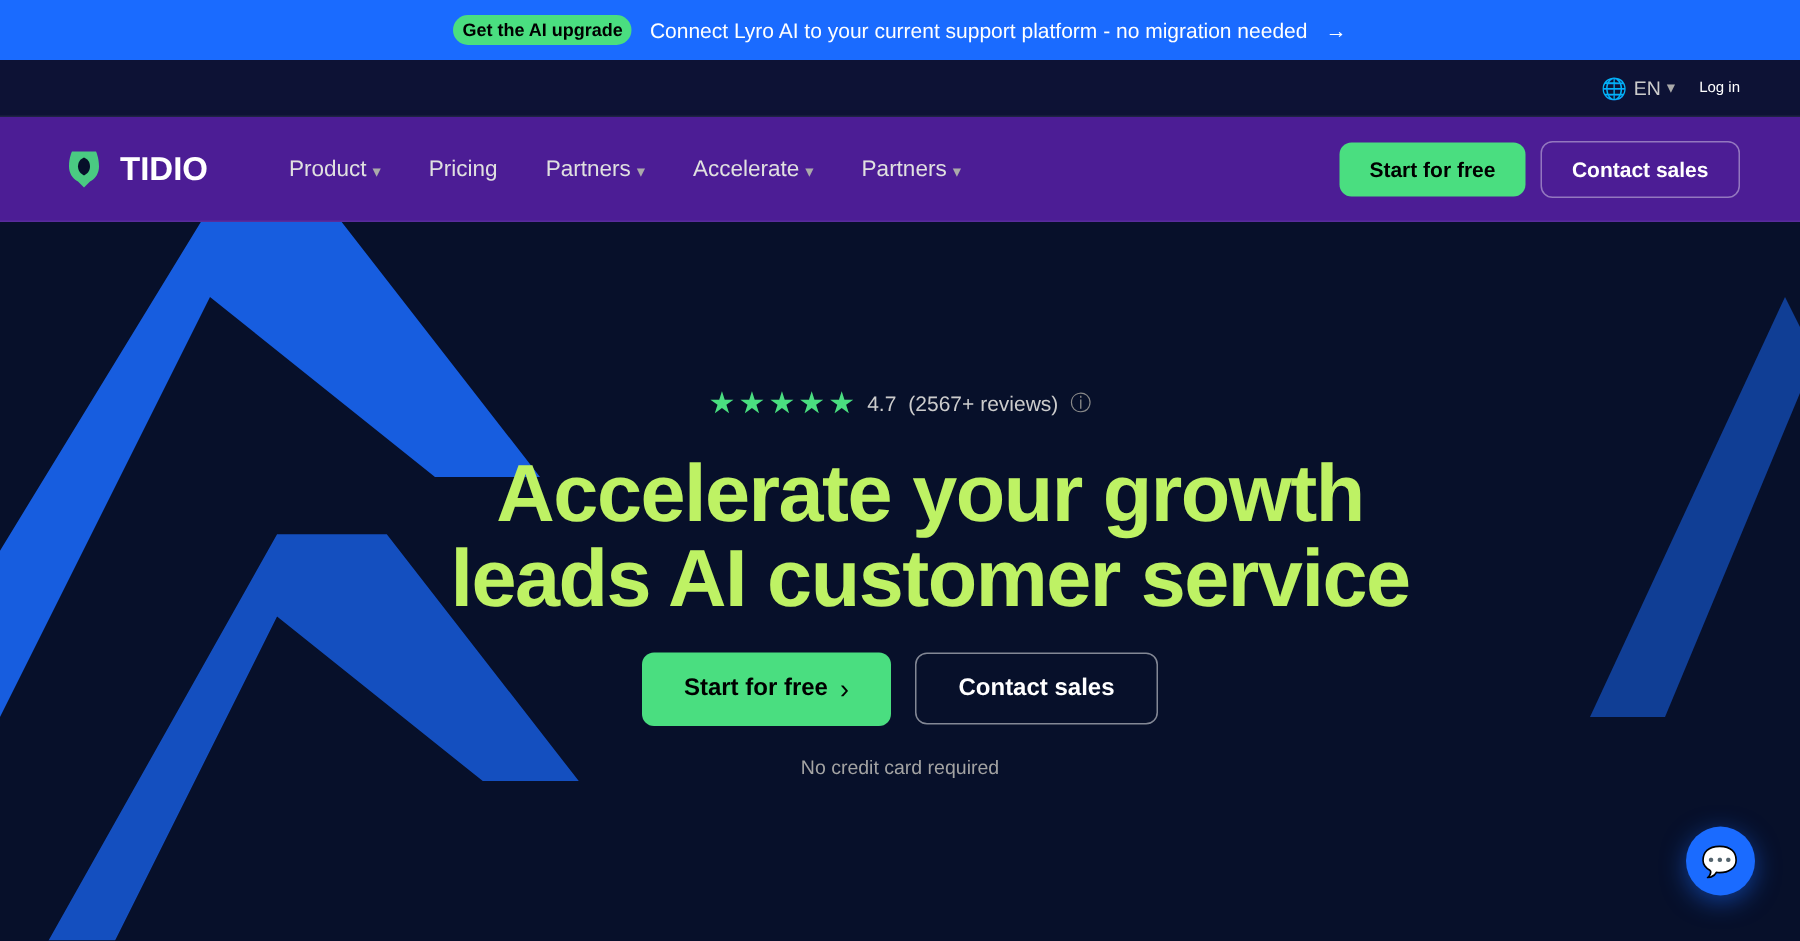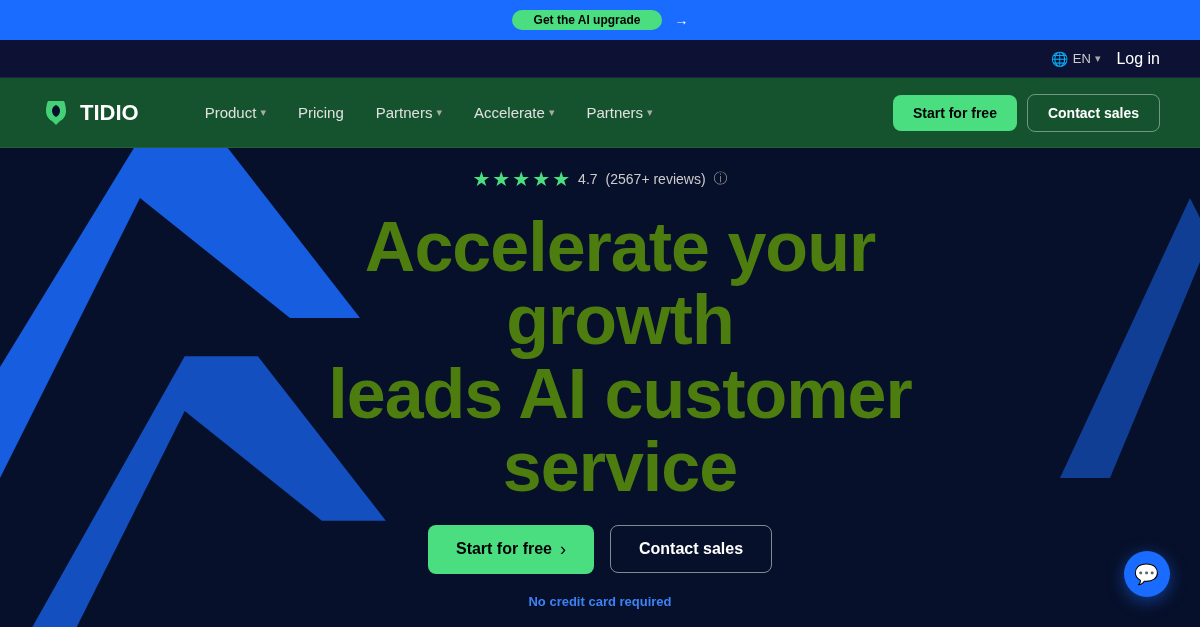--- a/index.html
+++ b/index.html
@@ -14,21 +14,21 @@
       justify-content: center;
       gap: 12px;
       font-size: 14px;
       color: white;
     }
     .ai-badge {
       background: #4ade80;
       color: #000;
       font-weight: 700;
       font-size: 12px;
-      padding: 3px 22px;
+      padding: 3px 6px;
       border-radius: 20px;
     }
     .banner-arrow {
       color: white;
       font-size: 14px;
     }
 
     
     .utility-bar {
       background: #0d1235;
@@ -44,33 +44,33 @@
       display: flex;
       align-items: center;
       gap: 4px;
       color: #ccc;
       font-size: 13px;
       cursor: pointer;
     }
     .globe-icon { font-size: 14px; }
     .login-link {
       color: #fff;
-      font-size: 16px;
+      font-size: 10px;
       text-decoration: none;
       cursor: pointer;
     }
 
     
     .navbar {
-      background: #14532d;
+      background: #4c1d95;
       height: 70px;
       display: flex;
       align-items: center;
       padding: 0 40px;
-      gap: 12px;
+      gap: 0;
       border-bottom: 1px solid rgba(255,255,255,0.07);
     }
     .logo {
       display: flex;
       align-items: center;
       gap: 8px;
       color: white;
       font-size: 22px;
       font-weight: 700;
       margin-right: 40px;
@@ -81,21 +81,21 @@
       height: 32px;
     }
     .nav-links {
       display: flex;
       align-items: center;
       gap: 4px;
       flex: 1;
     }
     .nav-item {
       display: flex;
-      align-items: center;
+      align-items: flex-end;
       gap: 4px;
       color: #e0e0e0;
       font-size: 15px;
       padding: 8px 14px;
       cursor: pointer;
       border-radius: 6px;
       white-space: nowrap;
     }
     .chevron { font-size: 11px; color: #aaa; }
     .nav-actions {
@@ -181,22 +181,22 @@
       color: #ccc;
       font-size: 14px;
       text-align: center;
     }
     .info-icon {
       color: #888;
       font-size: 14px;
       cursor: pointer;
     }
     .hero-title {
-      color: #4d7c0f;
-      font-size: 70px;
+      color: #bef264;
+      font-size: 54px;
       font-weight: 900;
       line-height: 1.05;
       margin-bottom: 20px;
       letter-spacing: -1px;
       margin-left: 40px;
     }
     .hero-subtitle {
       color: #b0bcd8;
       font-size: 15px;
       line-height: 1.6;
@@ -232,24 +232,23 @@
       background: transparent;
       color: #fff;
       font-weight: 600;
       font-size: 16px;
       padding: 14px 28px;
       border: 1.5px solid rgba(255,255,255,0.5);
       border-radius: 8px;
       cursor: pointer;
     }
     .no-credit {
-      color: #3b82f6;
+      color: #a3a3a3;
       font-size: 13px;
       margin-top: 4px;
-      font-weight: bold;
     }
 
     
     .chat-bubble {
       position: absolute;
       bottom: 30px;
       right: 30px;
       width: 46px;
       height: 46px;
       background: #1a6bff;
@@ -261,20 +260,21 @@
       z-index: 10;
       box-shadow: 0 4px 16px rgba(26,107,255,0.5);
     }
     .chat-icon { color: white; font-size: 20px; }
   </style>
 </head>
 <body>
 
 <div class="top-banner">
   <span class="ai-badge">Get the AI upgrade</span>
+  <span>Connect Lyro AI to your current support platform - no migration needed</span>
   <span class="banner-arrow">→</span>
 </div>
 
 <div class="utility-bar">
   <div class="lang-selector">
     <span class="globe-icon">🌐</span>
     <span>EN</span>
     <span class="chevron">▾</span>
   </div>
   <a class="login-link">Log in</a>

